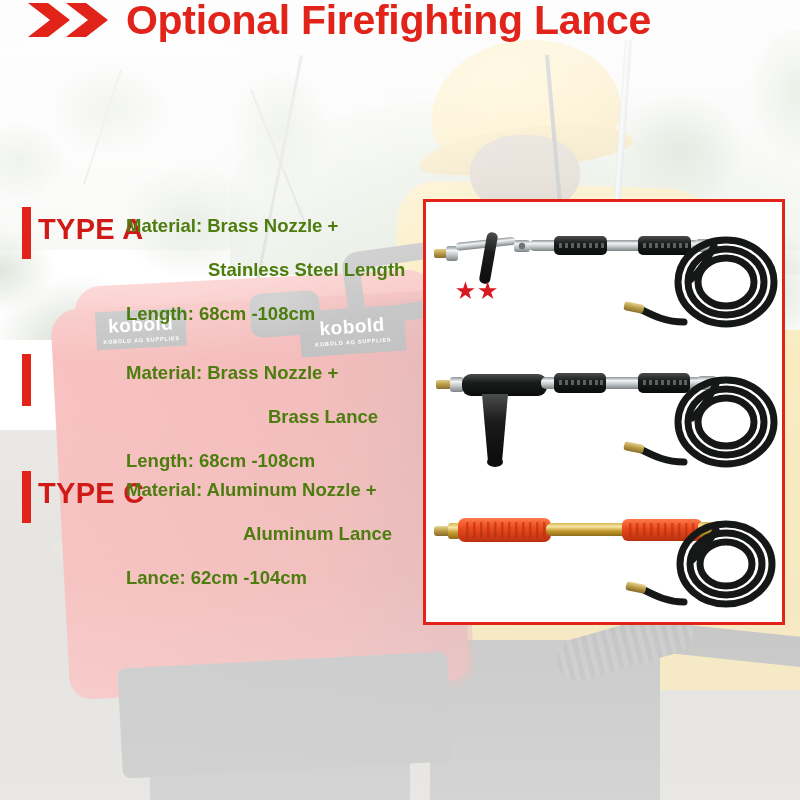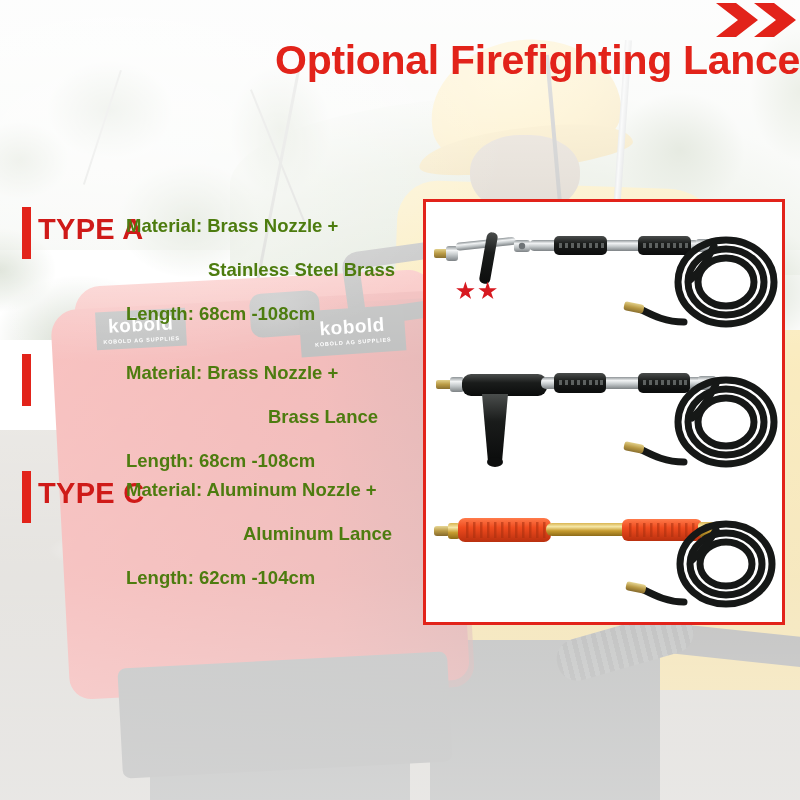--- a/index.html
+++ b/index.html
@@ -163,21 +163,21 @@
        rgba(255,255,255,.80) 100%);
   }
   #bg-wash2 {
     position:absolute; inset:0;
     background:radial-gradient(ellipse 520px 300px at 120px 140px, rgba(255,255,255,.55) 0%, rgba(255,255,255,0) 75%);
   }
 
   
   #header {
     position:absolute; left:0; top:0; width:800px; height:58px;
-    display:flex; align-items:flex-end; z-index:10;flex-direction:column;
+    display:flex; align-items:flex-start; z-index:10;
   }
   #chevrons { margin-left:26px; display:flex; align-items:center; }
   #chevrons svg { display:block; }
   #page-title {
     margin-left:14px;
     font-size:41px; font-weight:bold;
     color:#e2231a; letter-spacing:-.3px;
     line-height:1;
     white-space:nowrap;
   }
@@ -287,41 +287,41 @@
   </span>
   <span id="page-title">Optional Firefighting Lance</span>
 </div>
 
 <div class="type-block" id="type-a">
   <div class="type-row">
     <span class="type-bar"></span>
     <span class="type-label">TYPE A</span>
   </div>
   <span class="spec-line spec-1">Material: Brass Nozzle +</span>
-  <span class="spec-line spec-2">Stainless Steel Brass</span>
+  <span class="spec-line spec-2">Stainless Steel Length</span>
   <span class="spec-line spec-3">Length:  68cm -108cm</span>
 </div>
 
 <div class="type-block" id="type-b">
   <div class="type-row">
     <span class="type-bar"></span>
   </div>
   <span class="spec-line spec-1">Material: Brass Nozzle +</span>
   <span class="spec-line spec-2" style="left:268px;">Brass Lance</span>
   <span class="spec-line spec-3">Length:  68cm -108cm</span>
 </div>
 
 <div class="type-block" id="type-c">
   <div class="type-row">
     <span class="type-bar"></span>
     <span class="type-label">TYPE C</span>
   </div>
   <span class="spec-line spec-2" style="left:243px;">Aluminum Lance</span>
   <span class="spec-line spec-1">Material: Aluminum Nozzle +</span>
-  <span class="spec-line spec-3">Length:  62cm -104cm</span>
+  <span class="spec-line spec-3">Lance:  62cm -104cm</span>
 </div>
 
 <div id="product-panel">
 
   <div class="product-item" id="product-1">
     <svg width="356" height="140" viewBox="0 0 356 140" aria-hidden="true">
       <defs>
         <linearGradient id="steel1" x1="0" y1="0" x2="0" y2="1">
           <stop offset="0%" stop-color="#8e9497"></stop>
           <stop offset="30%" stop-color="#f1f3f4"></stop>

